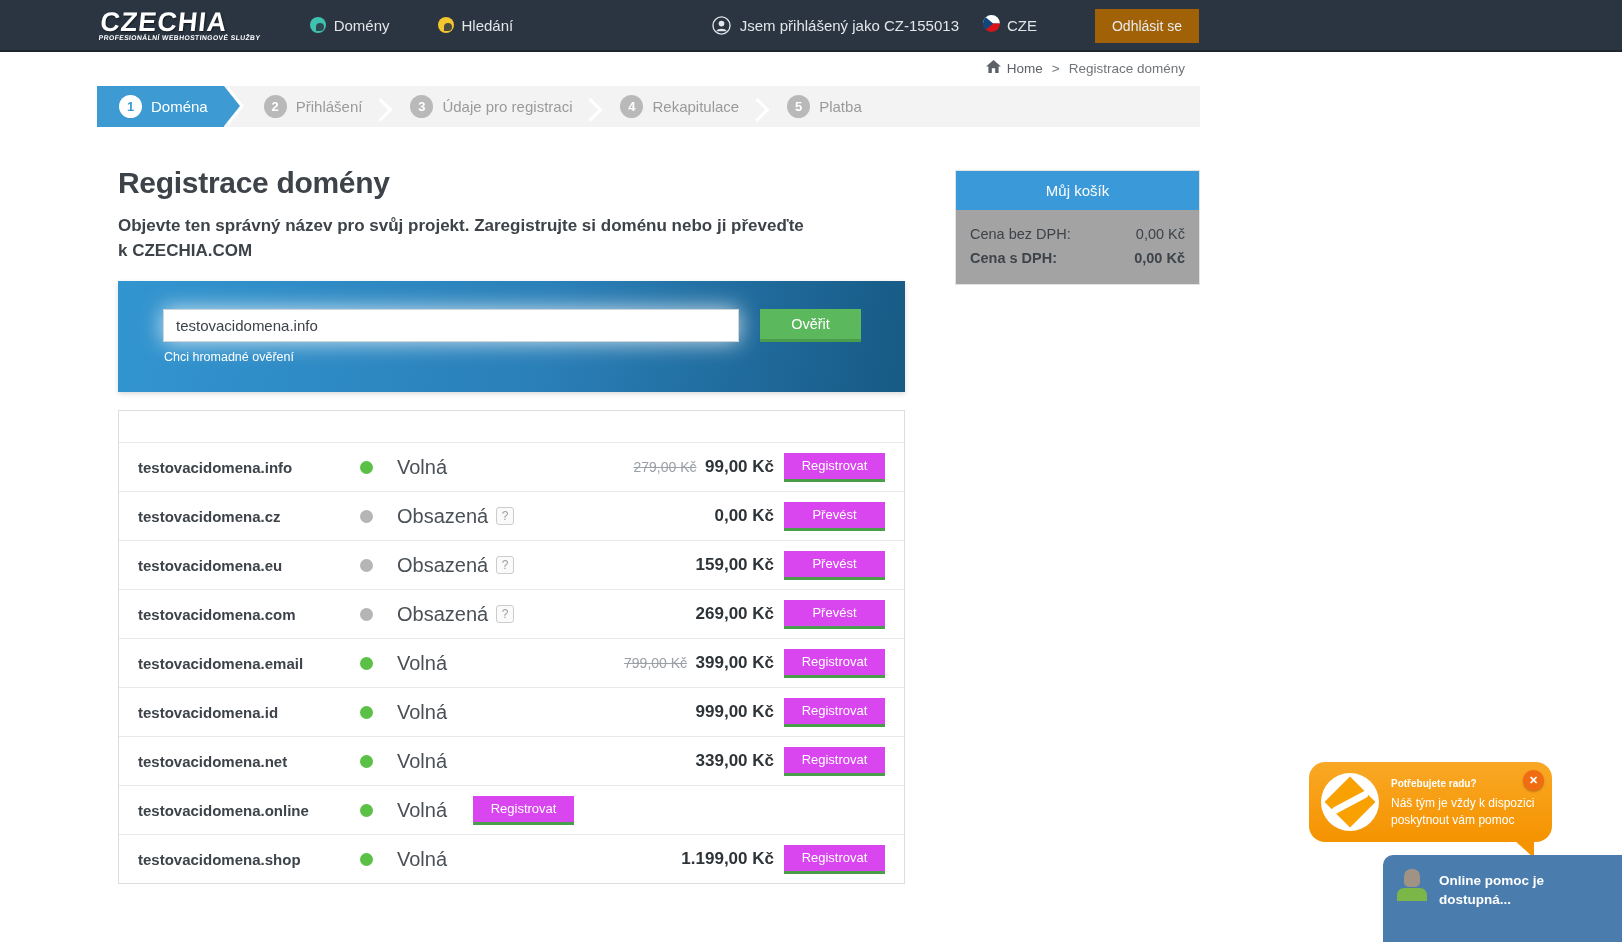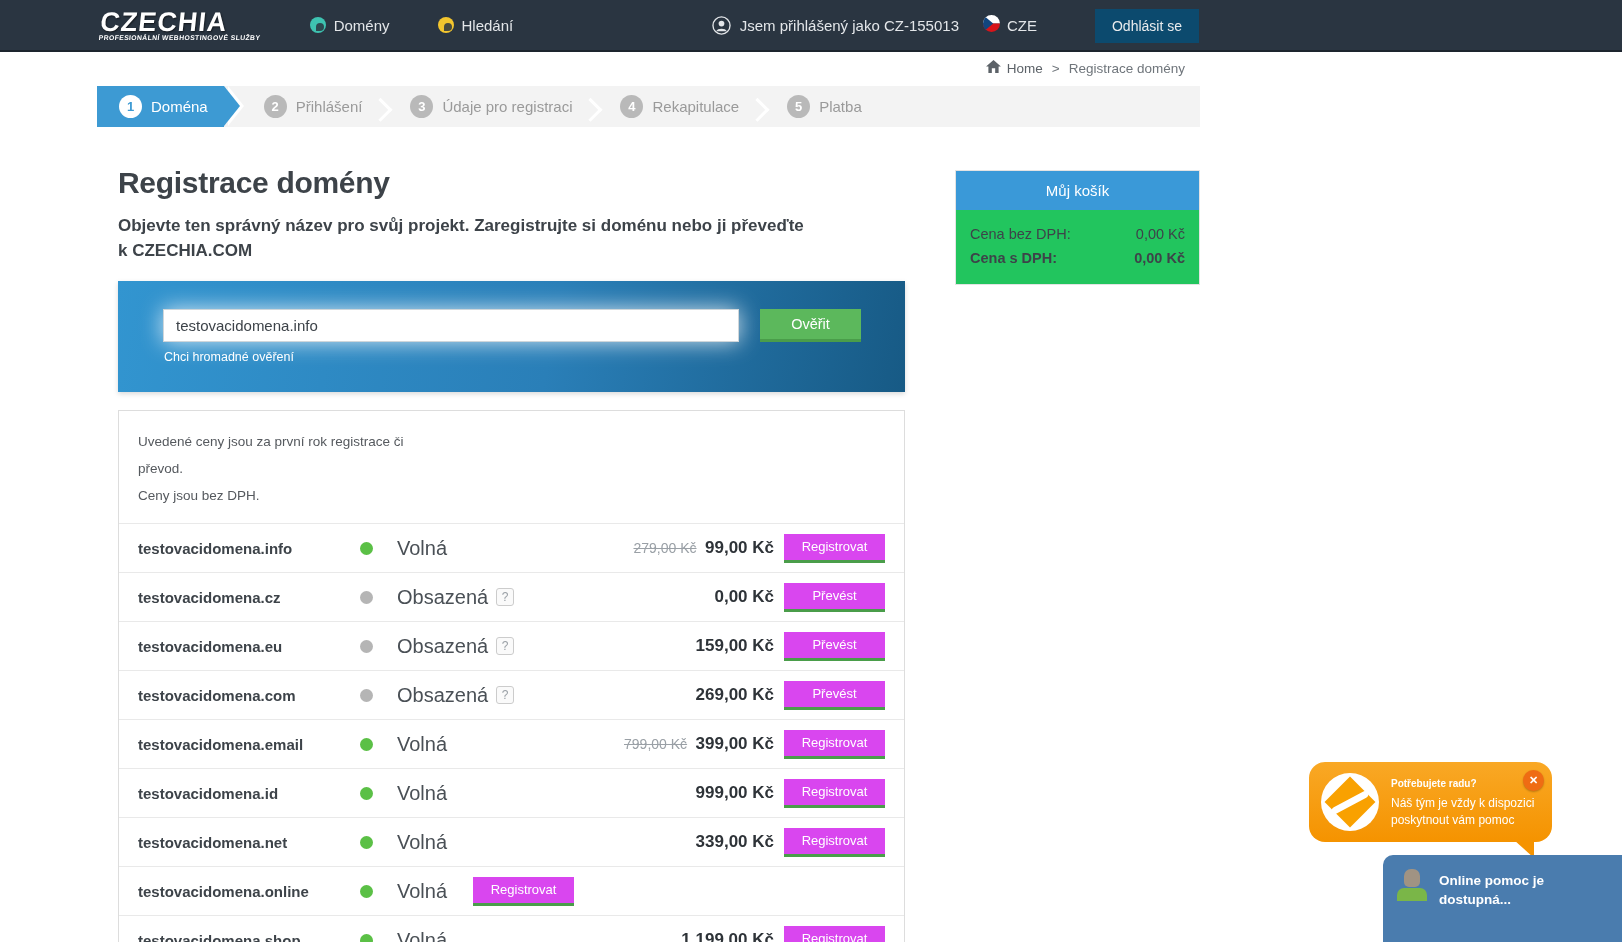--- a/index.html
+++ b/index.html
@@ -18,21 +18,21 @@
     color:#e3e6e9; font-size:15px; cursor:pointer; }
   .nav-badge { width:16px; height:16px; border-radius:50%; position:relative; }
   .nav-badge::after { content:""; position:absolute; right:2px; bottom:2px;
     width:8px; height:8px; border-radius:50% 50% 50% 0; background:#2a3541; opacity:.85; }
   .badge-teal { background:#3ec3b1; }
   .badge-yellow { background:#f3c62e; }
   .user-icon svg { display:block; }
   .lang { position:absolute; right:585px; display:flex; align-items:center; gap:7px;
     color:#e3e6e9; font-size:15px; cursor:pointer; }
   .logout-btn { position:absolute; right:423px; top:9px; width:104px; height:34px;
-    background:#0c4a6e; border:none; color:#e9ebed; font-size:14px;
+    background:#a16207; border:none; color:#e9ebed; font-size:14px;
     font-family:"Liberation Sans", sans-serif; cursor:pointer; }
   .nav-user { position:absolute; right:663px; display:flex; align-items:center; gap:9px;
     color:#e3e6e9; font-size:15px; }
 
   
   .breadcrumb { position:absolute; top:60px; right:437px; display:flex; align-items:center;
     gap:9px; font-size:13.5px; color:#6f757b; }
   .breadcrumb .sep { color:#6f757b; }
   .crumb-home { display:flex; align-items:center; gap:6px; cursor:pointer; color:#5c6268; }
 
@@ -56,21 +56,21 @@
   
   .page-title { position:absolute; top:166px; left:118px; font-size:30px; font-weight:bold;
     color:#3d4349; letter-spacing:-0.3px; }
   .page-subtitle { position:absolute; top:213px; left:118px; width:690px; font-size:17px;
     font-weight:bold; color:#3d4349; line-height:25px; }
 
   
   .cart { position:absolute; top:170px; left:955px; width:245px; border:1px solid #e3e3e3; }
   .cart-header { height:39px; background:#3a99d8; color:#fff; font-size:15px;
     display:flex; align-items:center; justify-content:center; }
-  .cart-body { background:#22c55e; padding:12px 14px 14px; }
+  .cart-body { background:#a3a3a3; padding:12px 14px 14px; }
   .cart-row { display:flex; justify-content:space-between; font-size:14.5px; color:#3d4349;
     padding:4px 0; }
   .cart-row.bold { font-weight:bold; }
 
   
   .search-panel { position:absolute; top:281px; left:118px; width:787px; height:111px;
     background:linear-gradient(100deg,#3295d0 0%,#2a7fb8 55%,#175a85 100%);
     box-shadow:0 2px 5px rgba(0,0,0,.15); }
   .search-input { position:absolute; top:28px; left:45px; width:576px; height:33px;
     border:1px solid #cfd6da; padding:0 12px; font-size:15px; color:#3d4349;
@@ -235,24 +235,20 @@
 </div>
 
 <div class="search-panel">
   <input class="search-input" type="text" value="testovacidomena.info" style="">
   <button class="verify-btn">Ověřit</button>
   <a class="bulk-link">Chci hromadné ověření</a>
 </div>
 
 <div class="domain-table">
   <div class="table-head">
-    <div class="table-notes">
-      <div>Uvedené ceny jsou za první rok registrace či převod.</div>
-      <div>Ceny jsou bez DPH.</div>
-    </div>
   </div>
   <div id="rows-container">
   <div class="trow">
     <span class="domain">testovacidomena.info</span>
     <span class="dot green"></span>
     <span class="status">Volná</span>
     <span class="help hidden"></span>
     <span class="prices">
       <span class="old">279,00 Kč</span>
       <span class="price">99,00 Kč</span>

